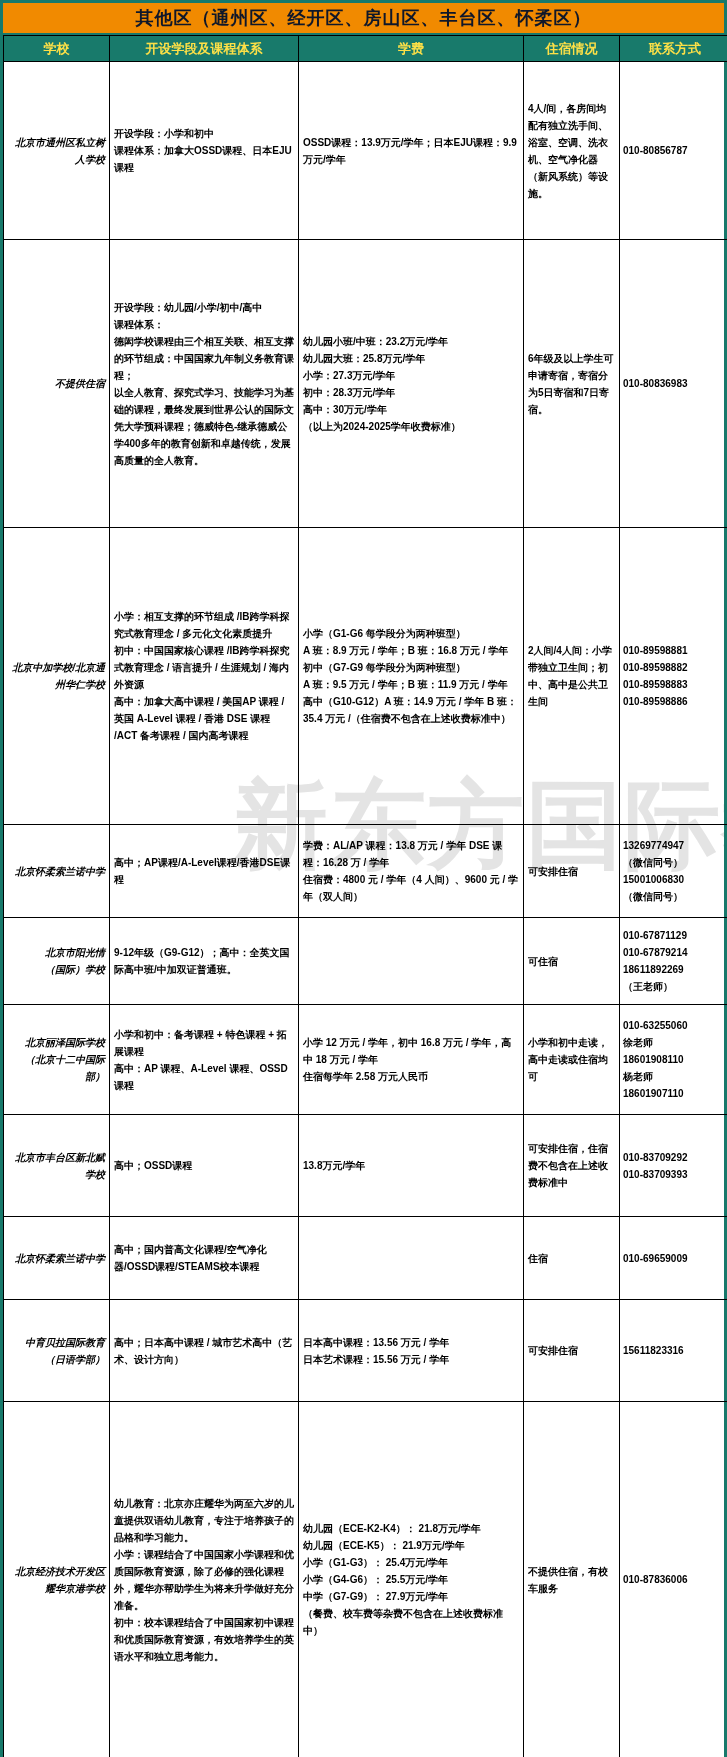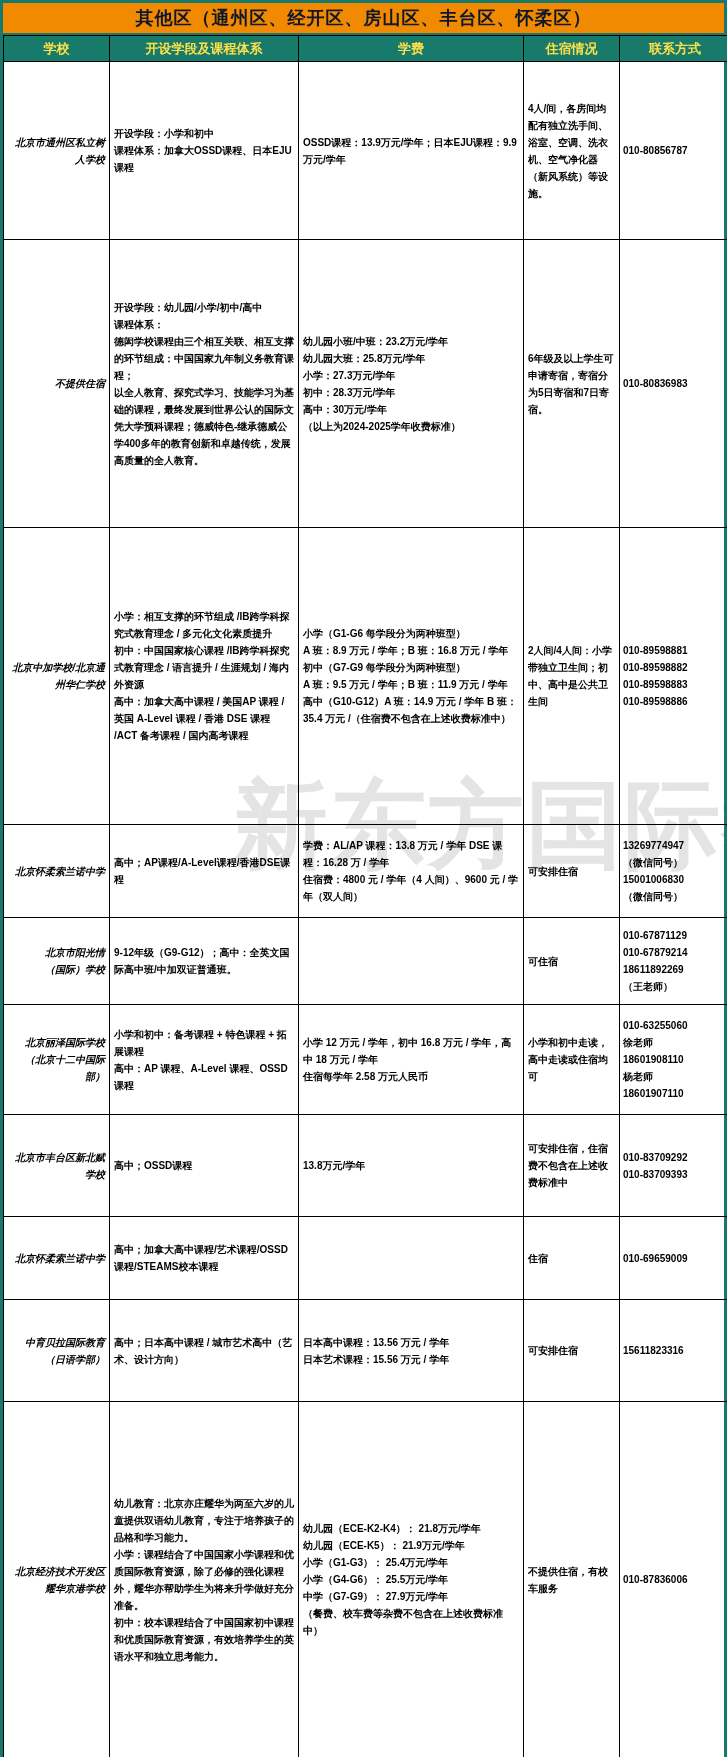--- a/index.html
+++ b/index.html
@@ -153,21 +153,21 @@
         <tr>
           <td class="c-school">北京市丰台区新北赋学校</td>
           <td class="c-curr">高中；OSSD课程</td>
           <td class="c-fee">13.8万元/学年</td>
           <td class="c-accom">可安排住宿，住宿费不包含在上述收费标准中</td>
           <td class="c-contact">010-83709292
 010-83709393</td>
         </tr>
         <tr>
           <td class="c-school">北京怀柔索兰诺中学</td>
-          <td class="c-curr">高中；加拿大高中课程/艺术课程/OSSD课程/STEAMS校本课程</td>
+          <td class="c-curr">高中；国内普高文化课程/空气净化器/OSSD课程/STEAMS校本课程</td>
           <td class="c-fee"></td>
           <td class="c-accom">住宿</td>
           <td class="c-contact">010-69659009</td>
         </tr>
         <tr>
           <td class="c-school">中育贝拉国际教育
 （日语学部）</td>
           <td class="c-curr">高中；日本高中课程 / 城市艺术高中（艺术、设计方向）</td>
           <td class="c-fee">日本高中课程：13.56 万元 / 学年
 日本艺术课程：15.56 万元 / 学年</td>

